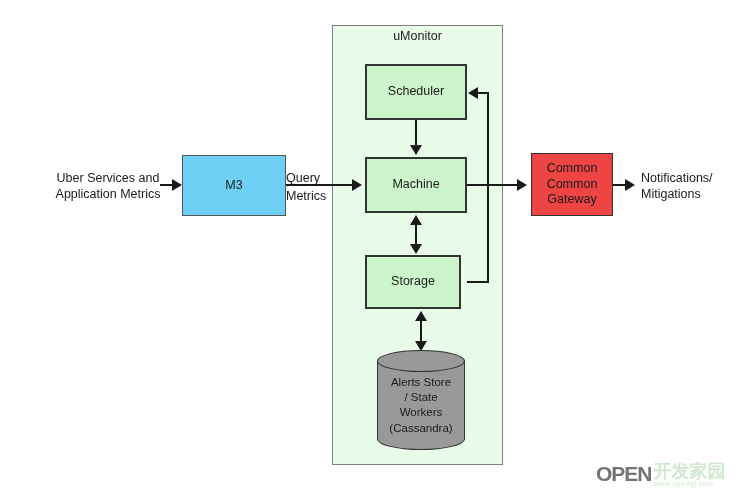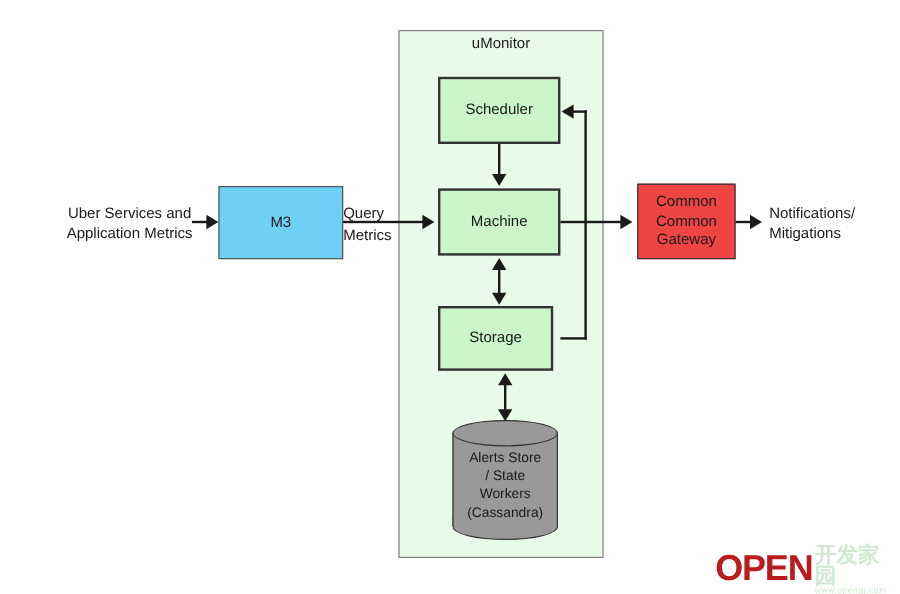--- a/index.html
+++ b/index.html
@@ -158,24 +158,24 @@
     position: absolute;
     left: 596px;
     top: 458px;
     width: 148px;
     height: 32px;
     display: flex;
     align-items: center;
     user-select: none;
   }
   #watermark .wm-open {
-    font-size: 30px;
+    font-size: 21px;
     font-weight: bold;
     letter-spacing: -1px;
-    color: #b91c1c;
+    color: #737373;
     font-family: "Liberation Sans", sans-serif;
   }
   #watermark .wm-cn {
     margin-left: 2px;
     display: flex;
     flex-direction: column;
     line-height: 1;
   }
   #watermark .wm-cn-main {
     font-size: 18px;

